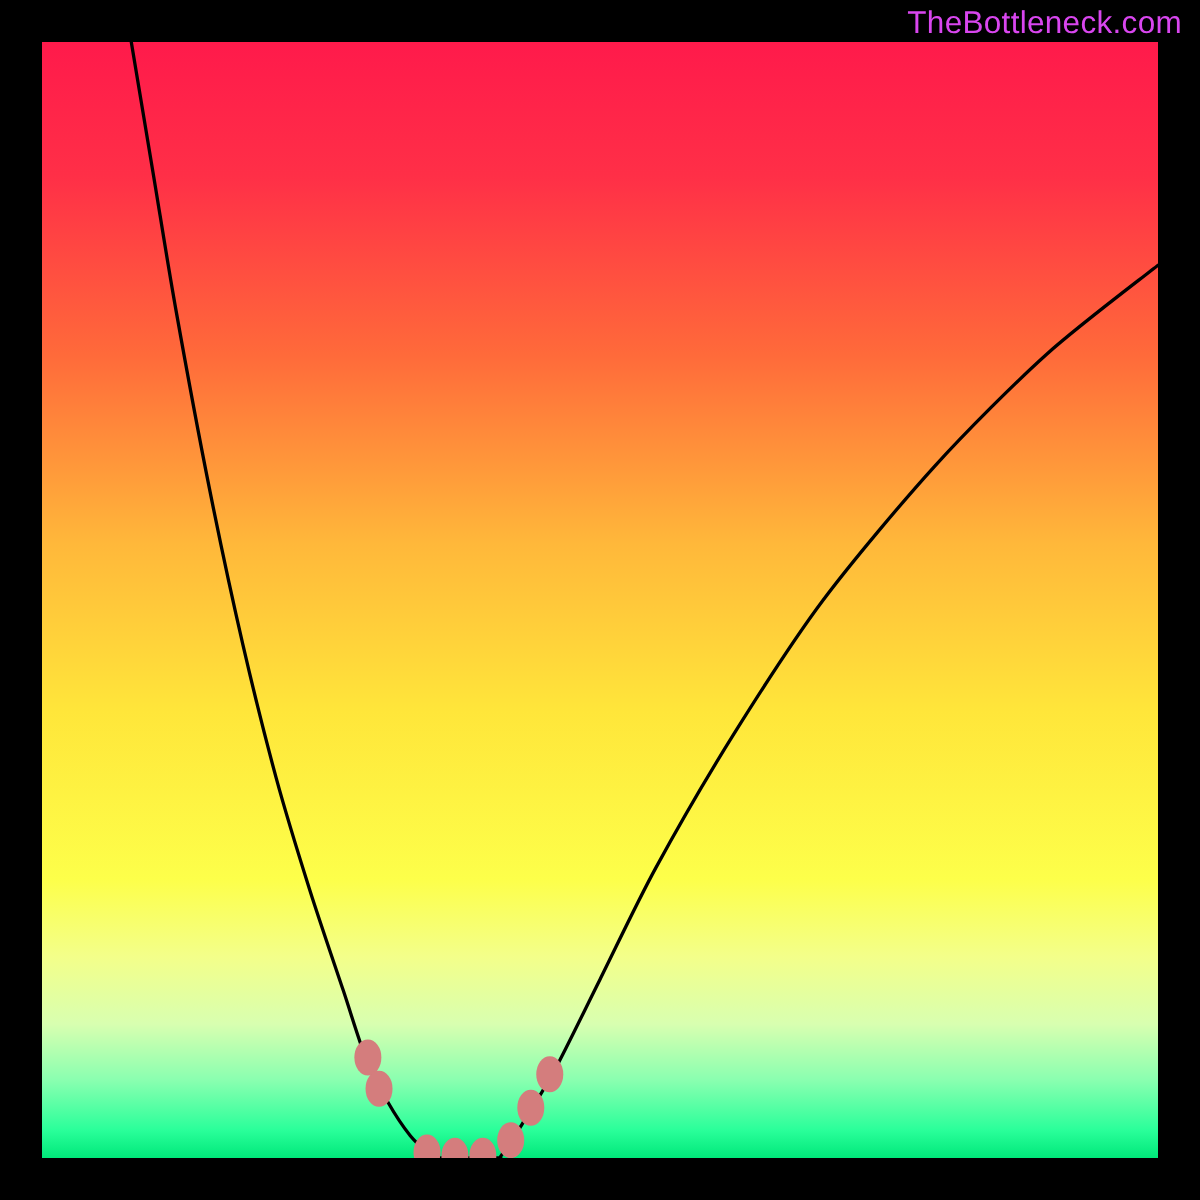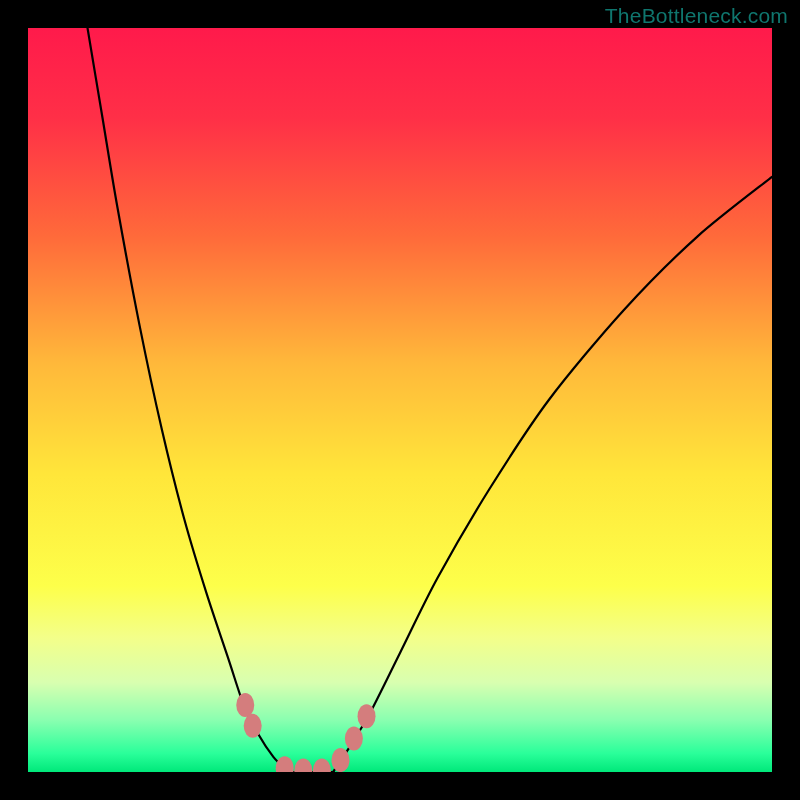--- a/index.html
+++ b/index.html
@@ -27,21 +27,21 @@
     top: 0; left: 0;
     width: 744px;
     height: 744px;
   }
   .watermark {
     position: absolute;
     top: 4px;
     right: 12px;
     font-family: Arial, Helvetica, sans-serif;
     font-size: 21px;
-    color: #0f766e;
+    color: #d946ef;
     font-weight: 400;
     letter-spacing: 0.2px;
   }
   .marker {
     fill: #d47d7d;
     stroke: none;
   }
 </style>
 </head>
 <body>

